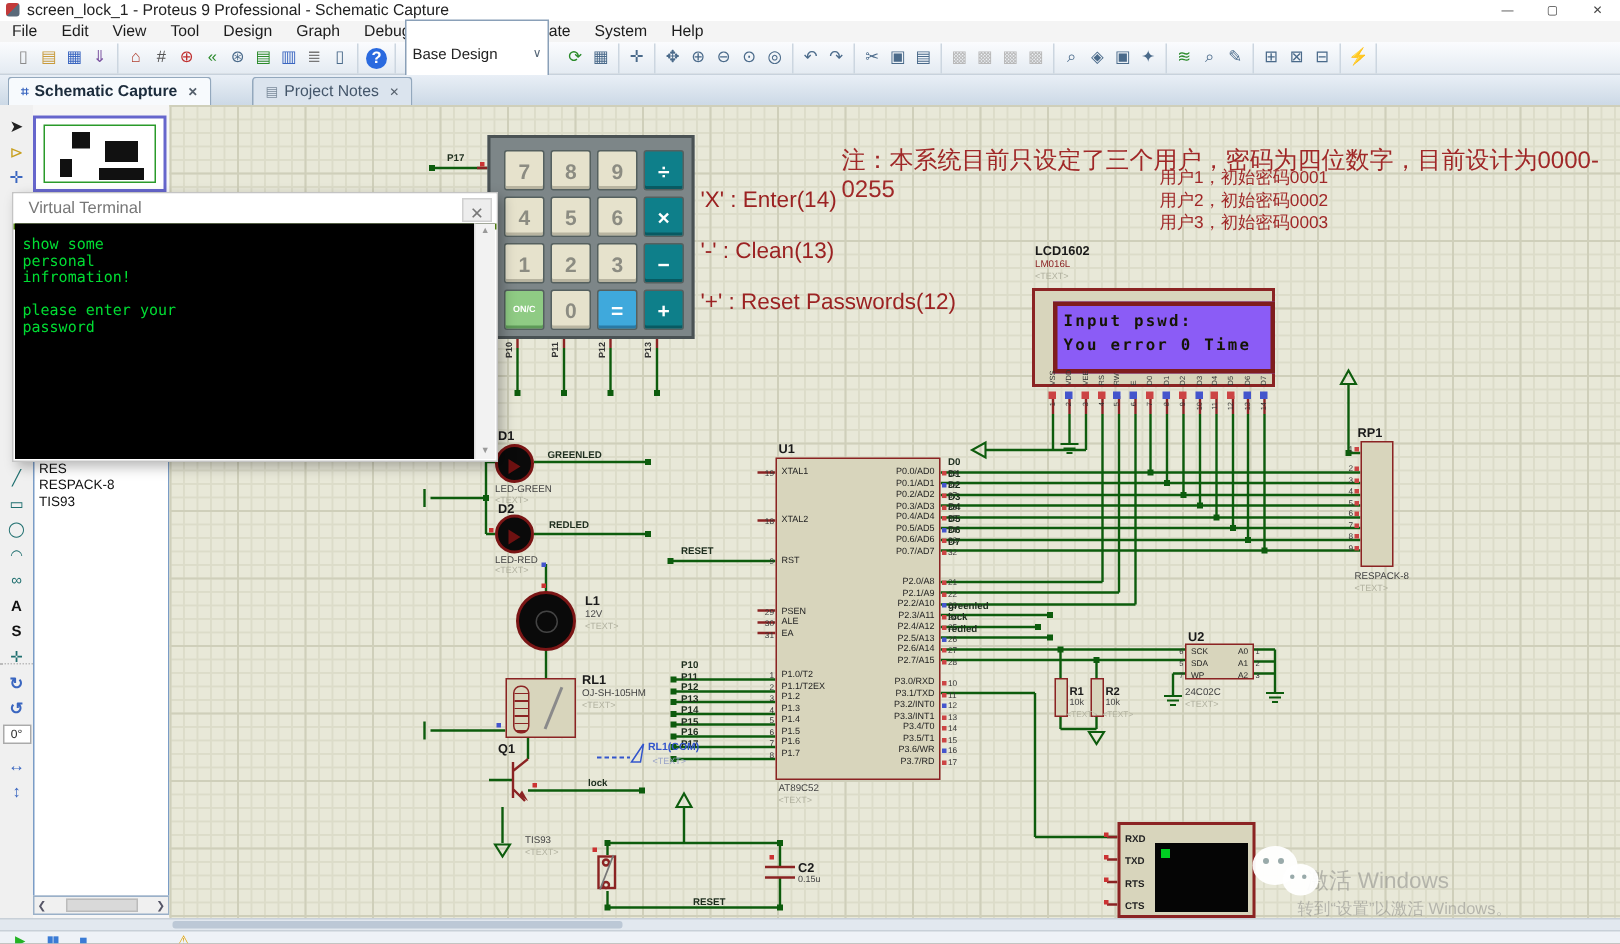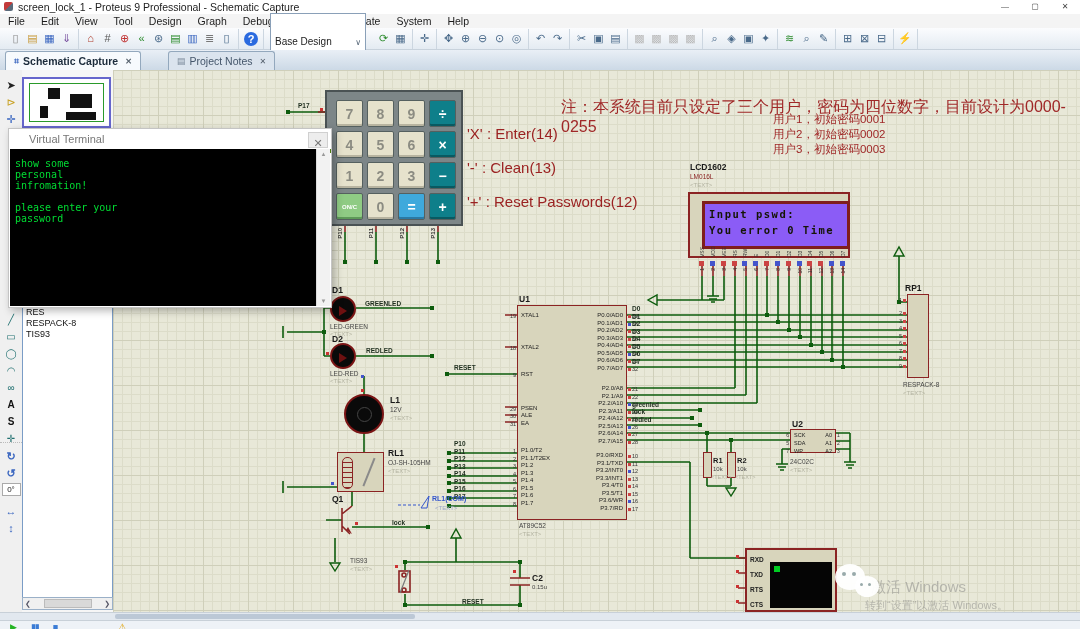--- a/index.html
+++ b/index.html
@@ -16,21 +16,21 @@
   .toolbar{position:absolute;left:0;top:28px;width:1080px;height:22px;background:linear-gradient(#fbfcfe,#e4ebf2);border-bottom:1px solid #c8d2dc;display:flex;align-items:center;padding-left:4px;box-sizing:border-box;}
   .tgroup{display:inline-flex;align-items:center;border-right:1px solid #ccd6e0;padding:0 3px;height:20px;}
   .ticon{width:17px;height:17px;line-height:17px;text-align:center;font-size:11px;border-radius:2px;color:#4a6a8a;}
   .tg1 .ticon:nth-of-type(1){color:#8a8a8a}.tg1 .ticon:nth-of-type(2){color:#c89b3c}.tg1 .ticon:nth-of-type(3){color:#3a66c0}.tg1 .ticon:nth-of-type(4){color:#7a52a0}
   .tg2 .ticon:nth-of-type(1){color:#b04030}.tg2 .ticon:nth-of-type(2){color:#555}.tg2 .ticon:nth-of-type(3){color:#c03030}.tg2 .ticon:nth-of-type(4){color:#2a8a2a}.tg2 .ticon:nth-of-type(6){color:#2a8a2a}.tg2 .ticon:nth-of-type(7){color:#3a66c0}.tg2 .ticon:nth-of-type(8){color:#777}
   .tg3 .ticon{color:#fff;background:#2a6adf;border-radius:50%;font-weight:bold;width:14px;height:14px;line-height:14px;margin:0 2px;}
   .tg4 .ticon:nth-of-type(1){color:#2a8a2a}
   .tg9 .ticon{color:#b9b9b9}
   .tg11 .ticon:nth-of-type(1){color:#2a8a2a}
   .tg13 .ticon{color:#c8a020}
-  .ddesign{display:inline-flex;align-items:flex-end;height:16px;background:#fff;border:1px solid #8aa0b8;margin:0 6px;padding:17px 4px;width:86px;justify-content:space-between;}
+  .ddesign{display:inline-flex;align-items:flex-start;height:16px;background:#fff;border:1px solid #8aa0b8;margin:0 6px;padding:17px 4px;width:86px;justify-content:space-between;}
   .ddesign .dtext{font-size:10px;color:#222;}
   .ddesign .darrow{font-size:8px;color:#567;}
   
   .tabbar{position:absolute;left:0;top:50px;width:1080px;height:20px;background:linear-gradient(#e9eff6,#ccd9e6);border-bottom:1px solid #a8b8c8;}
   .tab{position:absolute;top:1px;height:18px;display:flex;align-items:center;padding:0 8px;border:1px solid #93a8bd;border-bottom:none;border-radius:3px 3px 0 0;font-size:10.5px;color:#1c2c3c;}
   .tab.active{left:5px;background:#f7fafd;font-weight:bold;}
   .tab.inactive{left:168px;background:#dbe4ee;color:#44566a;}
   .tabico{font-size:9px;margin-right:4px;color:#3a66c0;}
   .tab.inactive .tabico{color:#7a8a9a;}
   .tabx{font-size:8px;margin-left:7px;color:#55606c;}
@@ -159,21 +159,21 @@
   .wmico{position:relative;width:42px;height:40px;}
   .wmc1{position:absolute;left:0;top:2px;width:30px;height:26px;background:rgba(255,255,255,.95);border-radius:50%;}
   .wmc1::before{content:"";position:absolute;left:7px;top:8px;width:4px;height:4px;border-radius:50%;background:#9aa;}
   .wmc1::after{content:"";position:absolute;left:17px;top:8px;width:4px;height:4px;border-radius:50%;background:#9aa;}
   .wmc2{position:absolute;left:20px;top:14px;width:24px;height:21px;background:rgba(255,255,255,.95);border-radius:50%;}
   .wmc2::before{content:"";position:absolute;left:5px;top:7px;width:3px;height:3px;border-radius:50%;background:#9aa;}
   .wmc2::after{content:"";position:absolute;left:13px;top:7px;width:3px;height:3px;border-radius:50%;background:#9aa;}
   .wmtext{font-size:27px;font-weight:bold;color:rgba(252,252,252,.92);text-shadow:1px 2px 3px rgba(110,110,110,.7);letter-spacing:2px;margin-left:4px;}
   
   .vterm{position:absolute;left:8px;top:128px;width:322px;height:178px;background:#fff;border:1px solid #c4c4c4;box-shadow:3px 3px 8px rgba(0,0,0,.28);}
-  .vt-title{position:absolute;left:0;top:0;right:0;height:20px;background:#fff;border-bottom:4px solid #4d7c0f;margin-left:10px;}
+  .vt-title{position:absolute;left:0;top:0;right:0;height:20px;background:#fff;border-bottom:4px solid #4d7c0f;}
   .vt-title span{font-size:11px;color:#777;margin-left:10px;line-height:20px;}
   .vt-close{position:absolute;right:3px;top:3px;width:18px;height:14px;background:#ededed;border:1px solid #d0d0d0;text-align:center;font-size:8px;color:#999;line-height:14px;}
   .vt-body{position:absolute;left:1px;top:20px;right:1px;bottom:1px;background:#000;}
   .vt-lines{position:absolute;left:5px;top:9px;font-family:"DejaVu Sans Mono",monospace;font-size:10px;color:#00dd33;}
   .vt-lines .tline{height:11px;line-height:11px;white-space:pre;}
   .vt-scroll{position:absolute;right:0;top:0;bottom:0;width:13px;background:#f2f2f2;border-left:1px solid #ddd;}
   .vt-up{position:absolute;top:2px;left:0;right:0;text-align:center;font-size:6px;color:#999;}
   .vt-dn{position:absolute;bottom:2px;left:0;right:0;text-align:center;font-size:6px;color:#999;}
   
   .hstrip{position:absolute;left:0;top:612px;width:1080px;height:8px;background:#e2e8ef;border-top:1px solid #c8d0d8;}

